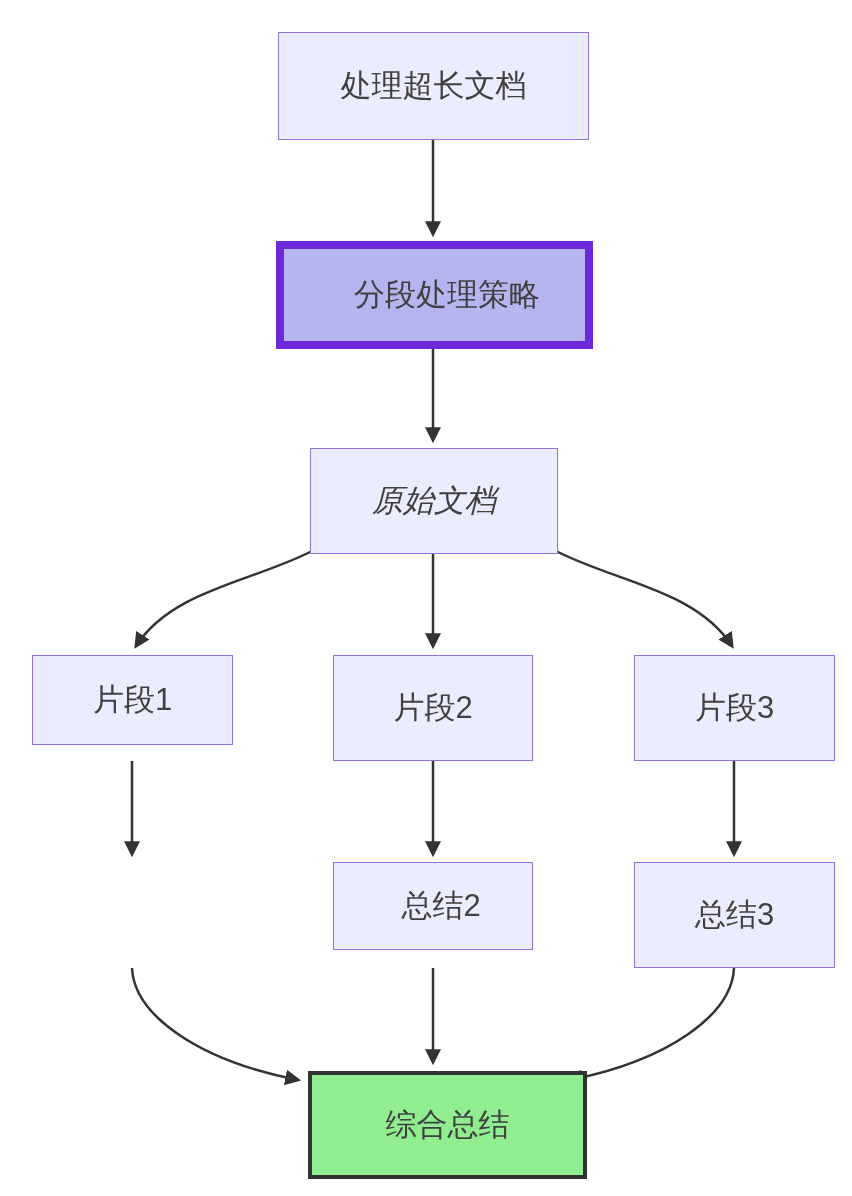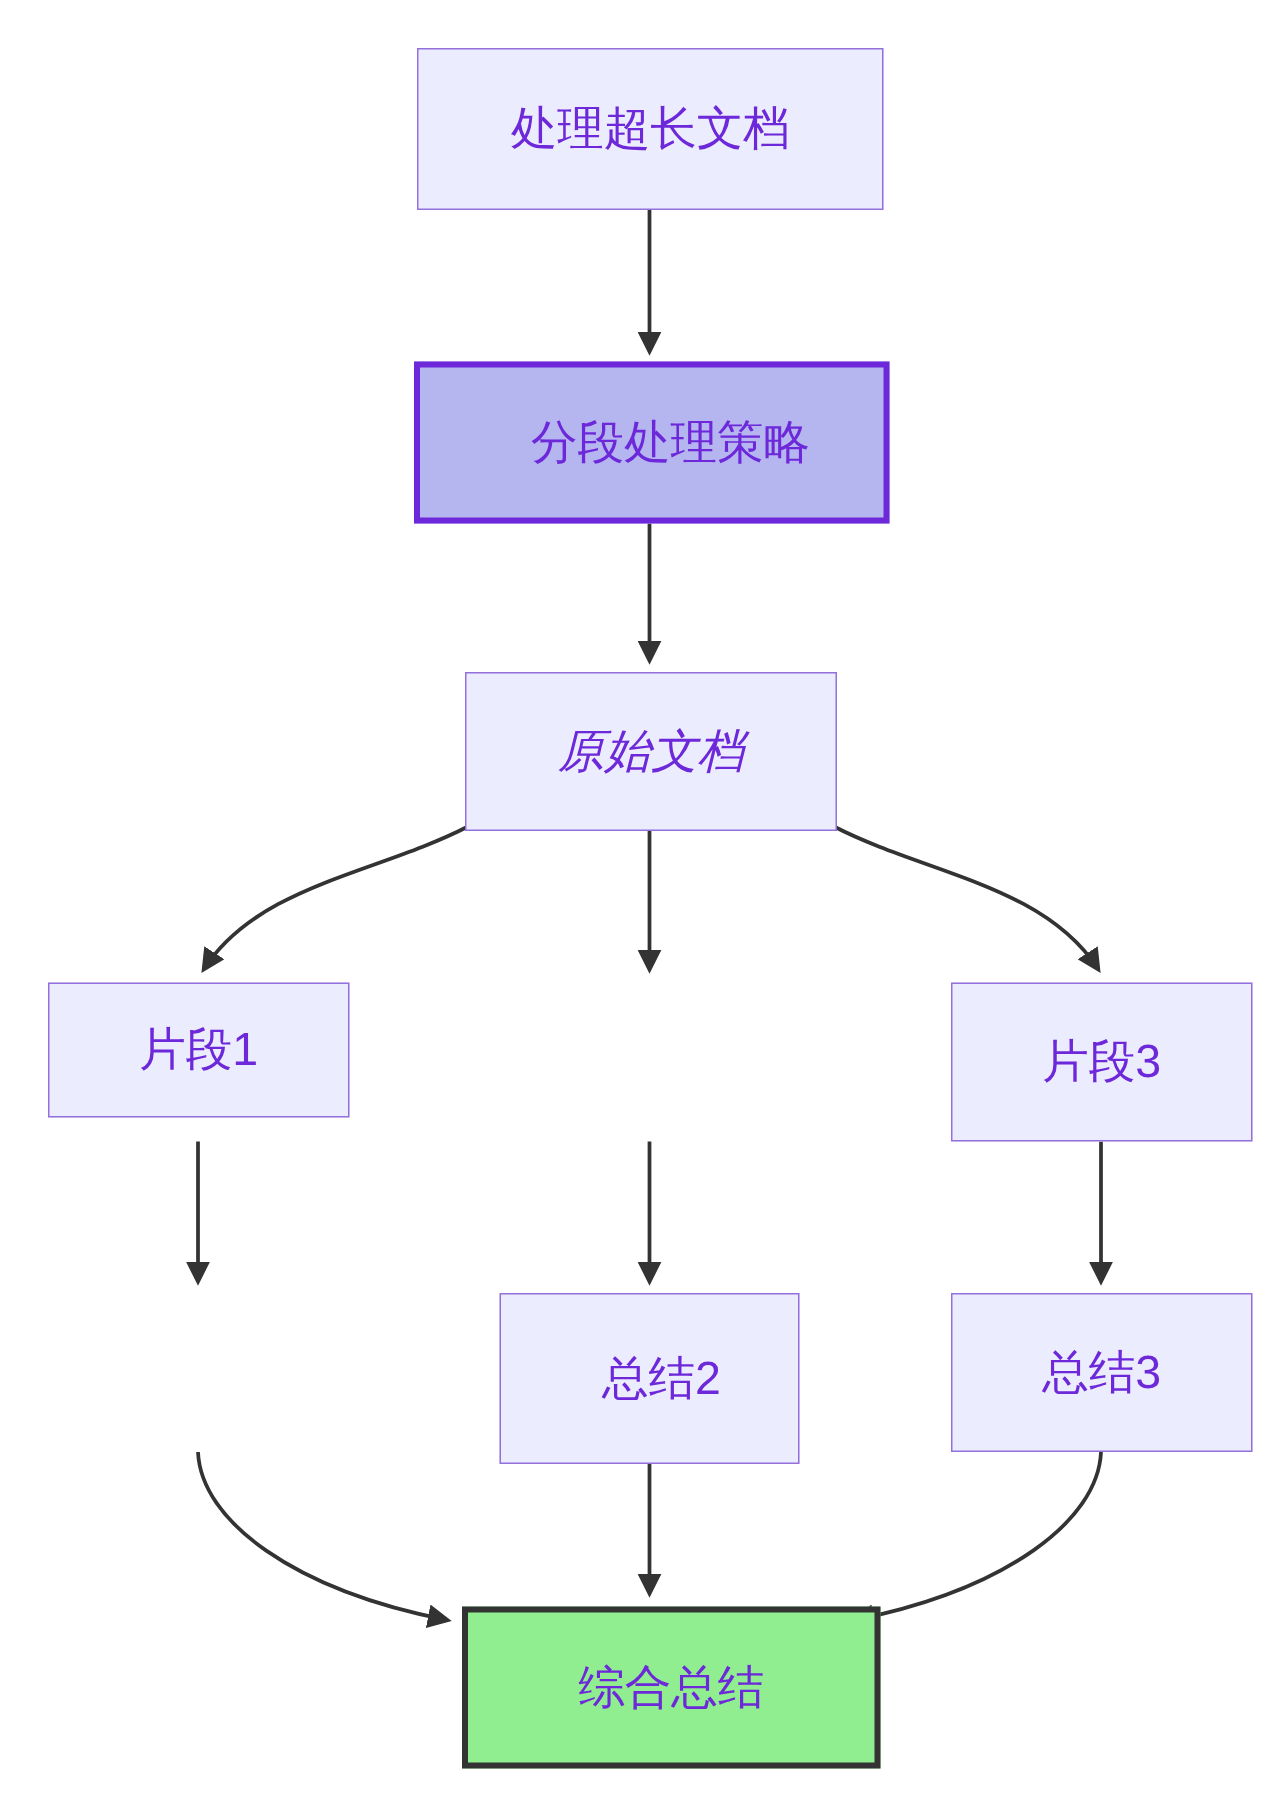--- a/index.html
+++ b/index.html
@@ -20,44 +20,44 @@
     left: 0; top: 0;
     width: 852px; height: 1196px;
   }
   .node {
     position: absolute;
     box-sizing: border-box;
     display: flex;
     align-items: center;
     justify-content: center;
     font-size: 31px;
-    color: #6d28d9;
+    color: #404040;
     background: #ECECFF;
     border: 1.5px solid #9370DB;
     text-align: right;
     white-space: nowrap;
   }
   .node.purple-highlight {
     background: #B5B5F0;
-    border: 4px solid #6d28d9;
+    border: 8px solid #6d28d9;
     padding-left: 25px;
   }
   .node.green-highlight {
     background: #90EE90;
     border: 4px solid #333333;
   }
   
   .n-process  { left: 278px; top: 32px;   width: 311px; height: 108px; }
   .n-strategy { left: 276px; top: 241px;  width: 317px; height: 108px; }
   .n-original { left: 310px; top: 448px;  width: 248px; height: 106px; font-style: italic; }
   .n-frag1    { left: 32px;  top: 655px;  width: 201px; height: 90px; }
   .n-frag2    { left: 333px; top: 655px;  width: 200px; height: 106px; }
   .n-frag3    { left: 634px; top: 655px;  width: 201px; height: 106px; }
   .n-sum1     { left: 32px;  top: 862px;  width: 201px; height: 106px; }
-  .n-sum2     { left: 333px; top: 862px;  width: 200px; height: 114px; padding-left: 16px; }
+  .n-sum2     { left: 333px; top: 862px;  width: 200px; height: 88px; padding-left: 16px; }
   .n-sum3     { left: 634px; top: 862px;  width: 201px; height: 106px; }
   .n-final    { left: 308px; top: 1071px; width: 279px; height: 108px; }
   .edge {
     fill: none;
     stroke: #333333;
     stroke-width: 2.5px;
   }
 </style>
 </head>
 <body>
@@ -84,20 +84,21 @@
   </svg>
 
   <div class="node n-process">处理超长文档</div>
 
   <div class="node purple-highlight n-strategy">分段处理策略</div>
 
   <div class="node n-original">原始文档</div>
 
   <div class="node n-frag1">片段1</div>
 
+  <div class="node n-frag2">片段2</div>
 
   <div class="node n-frag3">片段3</div>
 
 
   <div class="node n-sum2">总结2</div>
 
   <div class="node n-sum3">总结3</div>
 
   <div class="node green-highlight n-final">综合总结</div>
 

